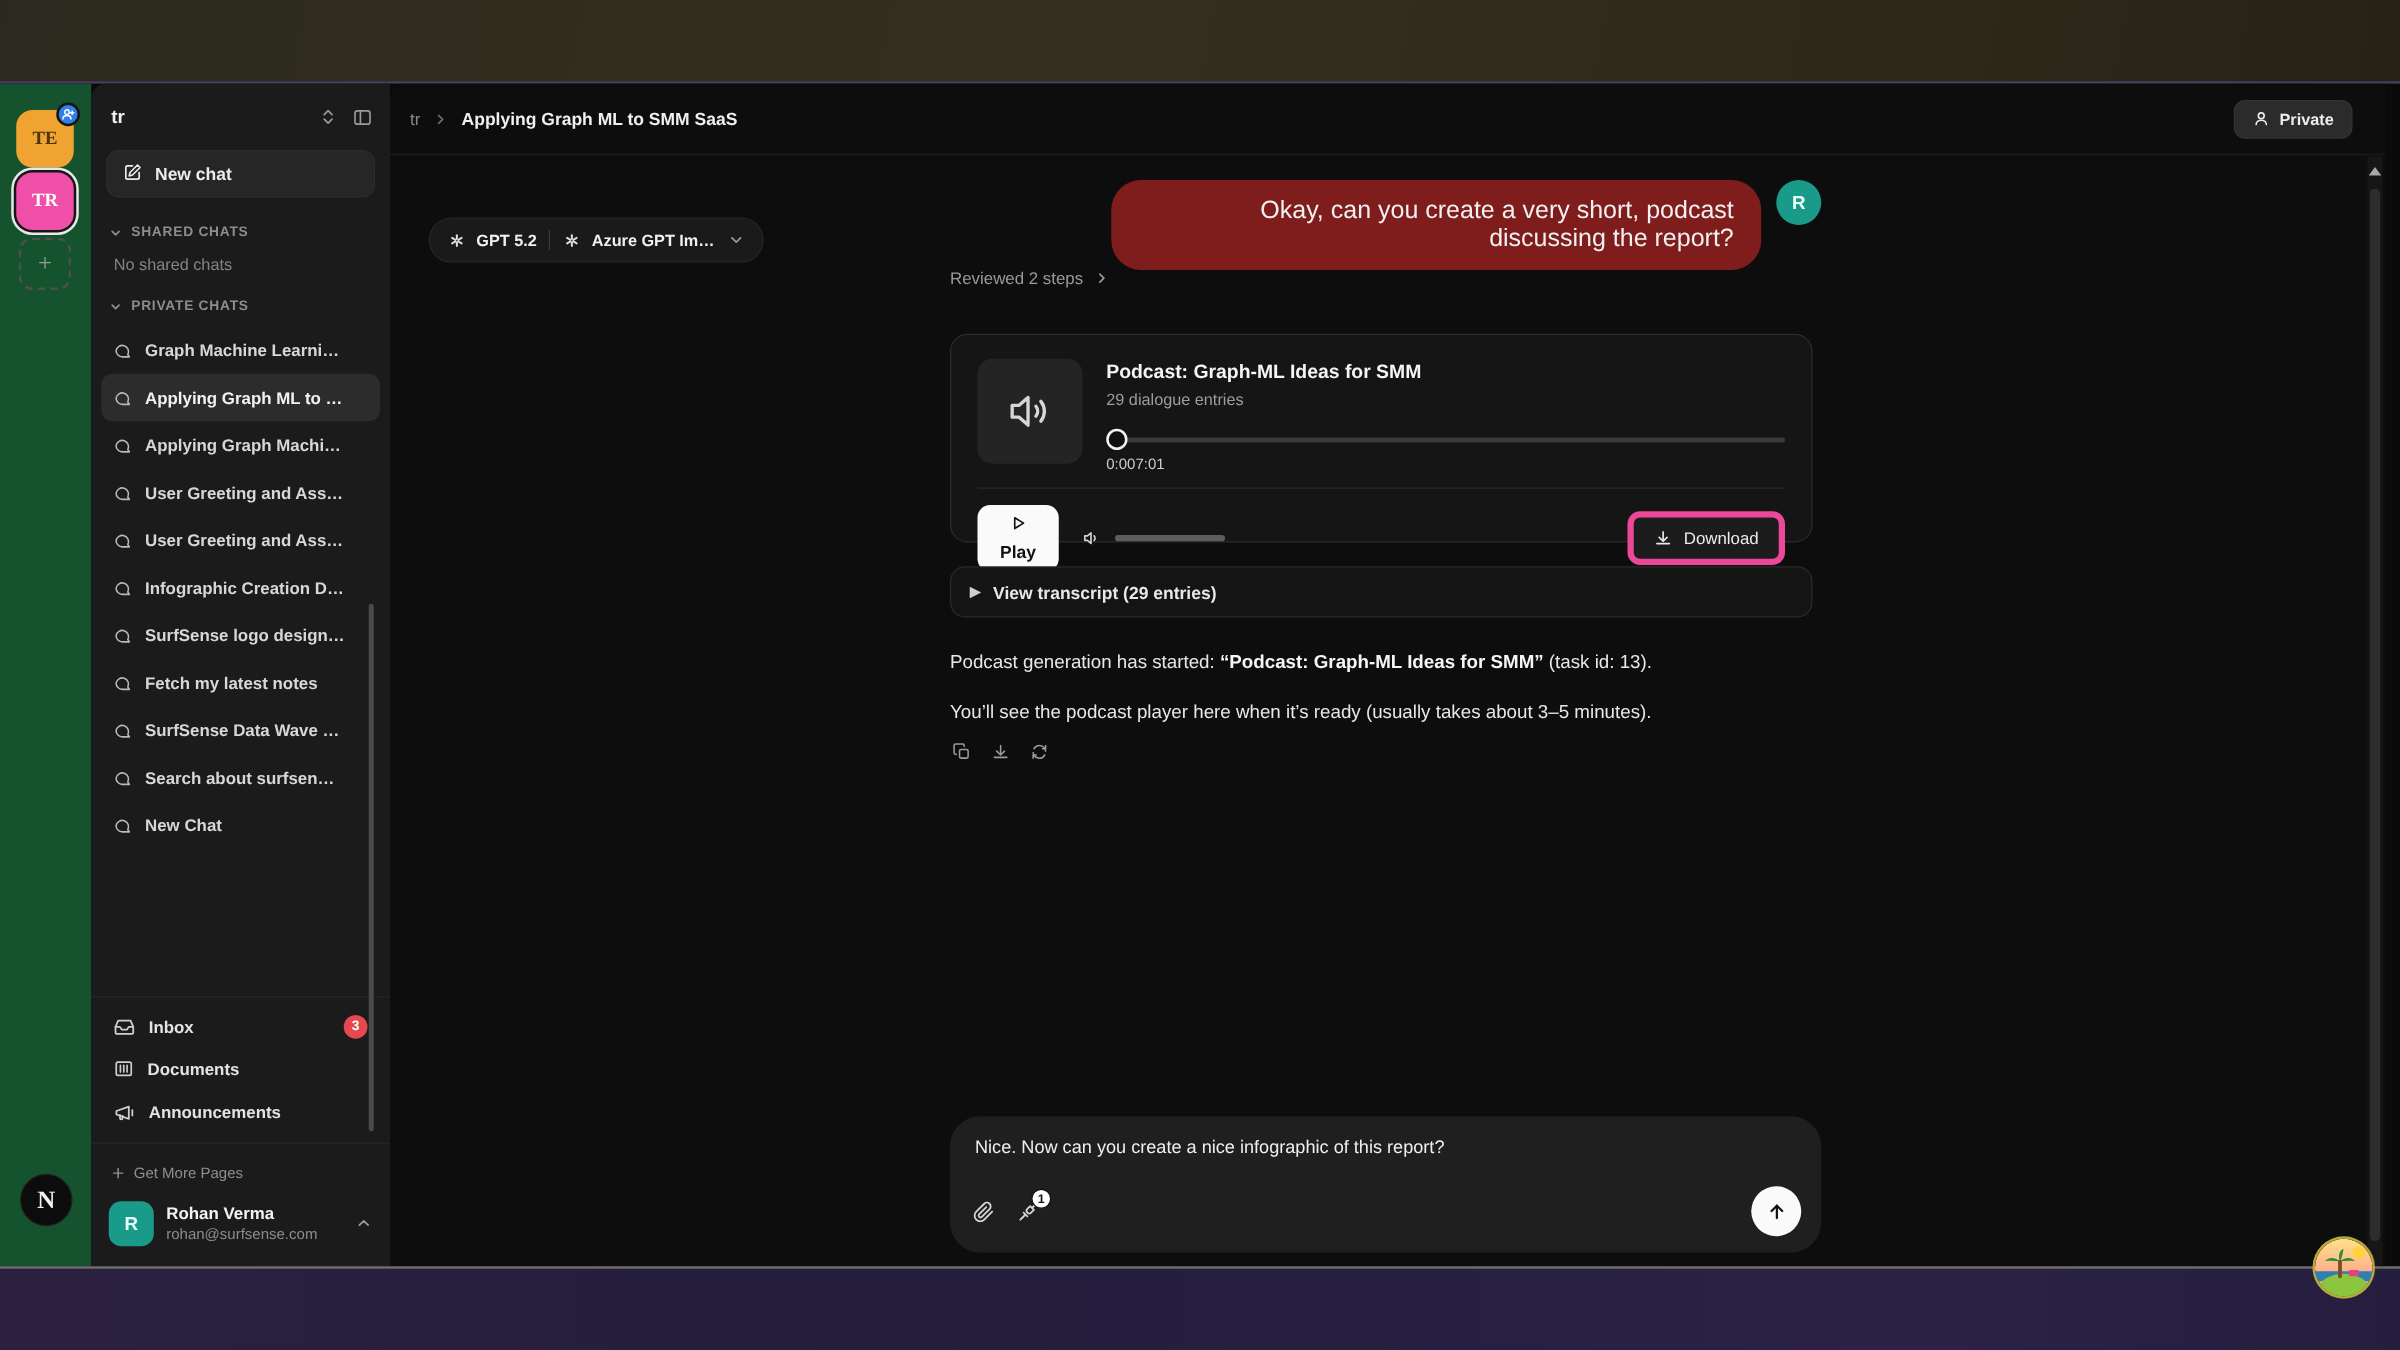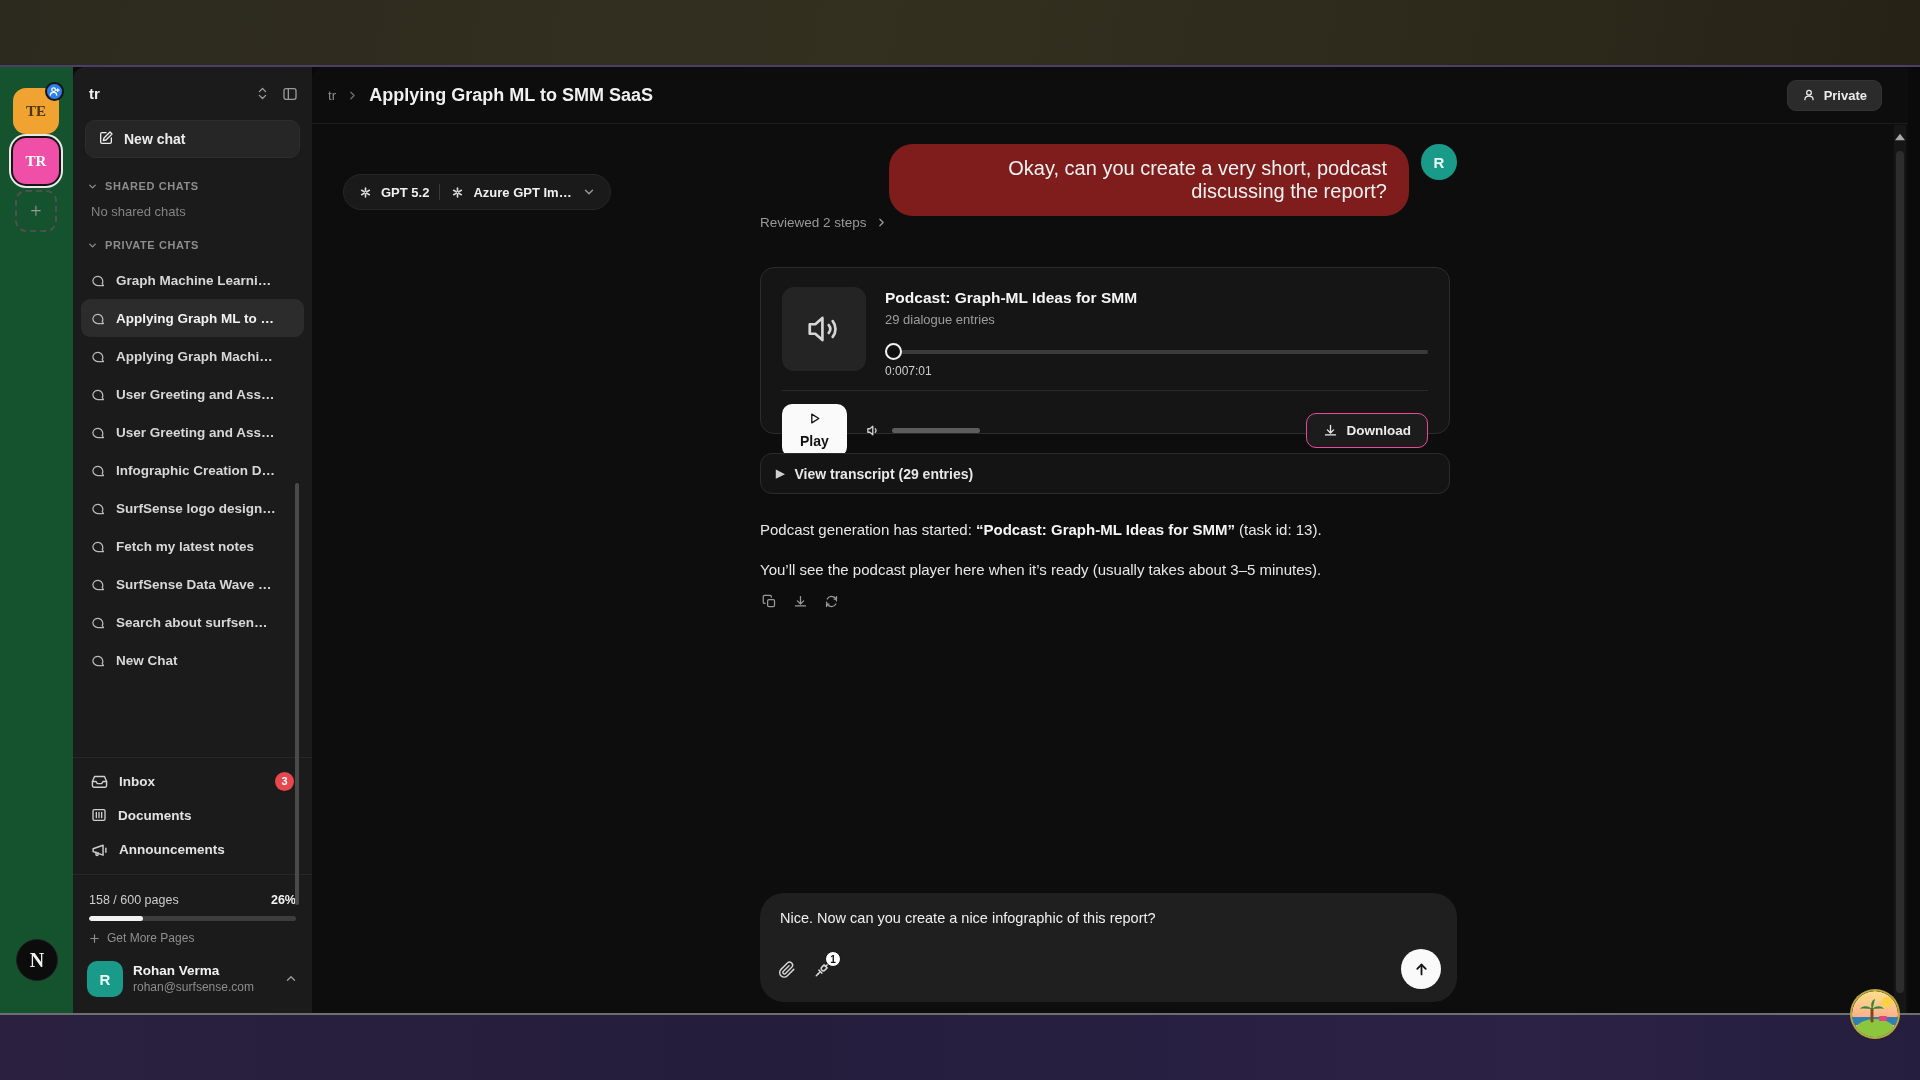--- a/index.html
+++ b/index.html
@@ -68,21 +68,21 @@
   .user-name { color:#f2f2f2; font-size:13.5px; font-weight:700; }
   .user-email { color:#8d8d8d; font-size:12px; }
   .user-card .ic { color:#9a9a9a; display:flex; }
 
   
   .main { position:absolute; left:312px; top:0; width:1596px; height:100%; background:#0d0d0d; border-radius:12px 0 0 0; }
   .topbar { position:absolute; left:0; top:0; width:100%; height:57px; border-bottom:1px solid #1d1d1d;
     display:flex; align-items:center; padding:0 26px 0 16px; }
   .crumb-root { color:#8a8a8a; font-size:13.5px; }
   .crumb-sep { color:#6f6f6f; margin:0 10px; display:flex; }
-  .crumb-cur { color:#f0f0f0; font-size:18px; font-weight:600; }
+  .crumb-cur { color:#f0f0f0; font-size:14px; font-weight:600; }
   .private-btn { margin-left:auto; display:flex; align-items:center; gap:8px; background:#2b2b2b; border:1px solid #333;
     border-radius:9px; padding:7px 14px; color:#ececec; font-size:13px; font-weight:600; cursor:pointer; }
 
   .model-pill { position:absolute; left:31px; top:76px; height:36px; background:#1a1a1a; border:1px solid #262626;
     border-radius:18px; display:flex; align-items:center; padding:0 14px; gap:10px; cursor:pointer;margin-top:31px; }
   .model-seg { display:flex; align-items:center; gap:8px; color:#f0f0f0; font-size:13px; font-weight:700; }
   .model-div { width:1px; height:16px; background:#3a3a3a; }
   .model-pill .chev { color:#9a9a9a; display:flex; }
 
   .content { position:absolute; left:448px; top:0; width:697px; height:100%; }
@@ -107,22 +107,22 @@
   .seek-track { position:absolute; left:0; right:0; top:7px; height:4px; background:#3b3b3b; border-radius:2px; }
   .seek-thumb { position:absolute; left:0; top:0; width:17px; height:17px; border-radius:50%; background:#101010;
     border:2.5px solid #f2f2f2; cursor:pointer; }
   .seek-times { display:flex; justify-content:flex-start; color:#cfcfcf; font-size:12px; margin-top:3px; }
   .pod-div { border-top:1px solid #2a2a2a; margin:12px 0 0 0; }
   .pod-bottom { display:flex; align-items:center; margin-top:13px; }
   .play-btn { display:flex; align-items:center; gap:8px; background:#fafafa; color:#111; border-radius:10px;
     padding:8px 18px; font-size:14px; font-weight:700; cursor:pointer;flex-direction:column; }
   .vol { display:flex; align-items:center; gap:10px; margin-left:18px; color:#cfcfcf; }
   .vol-bar { width:88px; height:5px; background:#5d5d5d; border-radius:3px; cursor:pointer; }
-  .dl-btn { margin-left:auto; display:flex; align-items:center; gap:9px; background:#1c1c1c; border:1px solid #ec4899;
-    color:#ececec; border-radius:10px; padding:9px 16px; font-size:13.5px; font-weight:700; cursor:pointer; }
+  .dl-btn { margin-left:auto; display:flex; align-items:center; gap:9px; background:#1c1c1c; border:5px solid #ec4899;
+    color:#ececec; border-radius:10px; padding:9px 16px; font-size:13.5px; font-weight:400; cursor:pointer; }
 
   .transcript { position:absolute; left:0; top:386px; width:690px; height:41px; background:#141414;
     border:1px solid #2b2b2b; border-radius:12px; display:flex; align-items:center; gap:10px; padding:0 15px;
     color:#e8e8e8; font-size:14px; font-weight:600; cursor:pointer; }
   .transcript .tri { color:#cfcfcf; font-size:11px; }
 
   .para { position:absolute; left:0; width:697px; color:#e8e8e8; font-size:15px; line-height:1.4; }
   .para b { font-weight:700; color:#f5f5f5; }
   .p1 { top:452px; }
   .p2 { top:492px; }
@@ -360,29 +360,20 @@
                 </svg>
               </span>
               <span>Announcements</span>
 
             </div>
 
         </div>
 
         <div class="sb-div"></div>
 
-        <div class="usage">
-          <div class="usage-row">
-            <span>158 / 600 pages</span>
-            <span class="pct">26%</span>
-          </div>
-          <div class="usage-bar">
-            <div class="usage-fill" id="usage-fill" style="width: 26%;"></div>
-          </div>
-        </div>
         <div class="get-more">
           <svg width="11" height="11" viewBox="0 0 24 24" fill="none" stroke="currentColor" stroke-width="2.6" stroke-linecap="round">
               <path d="M12 4v16M4 12h16"></path>
             </svg>
           <span>Get More Pages</span>
         </div>
 
         <div class="user-card">
           <span class="user-av">R</span>
           <span class="user-meta">

